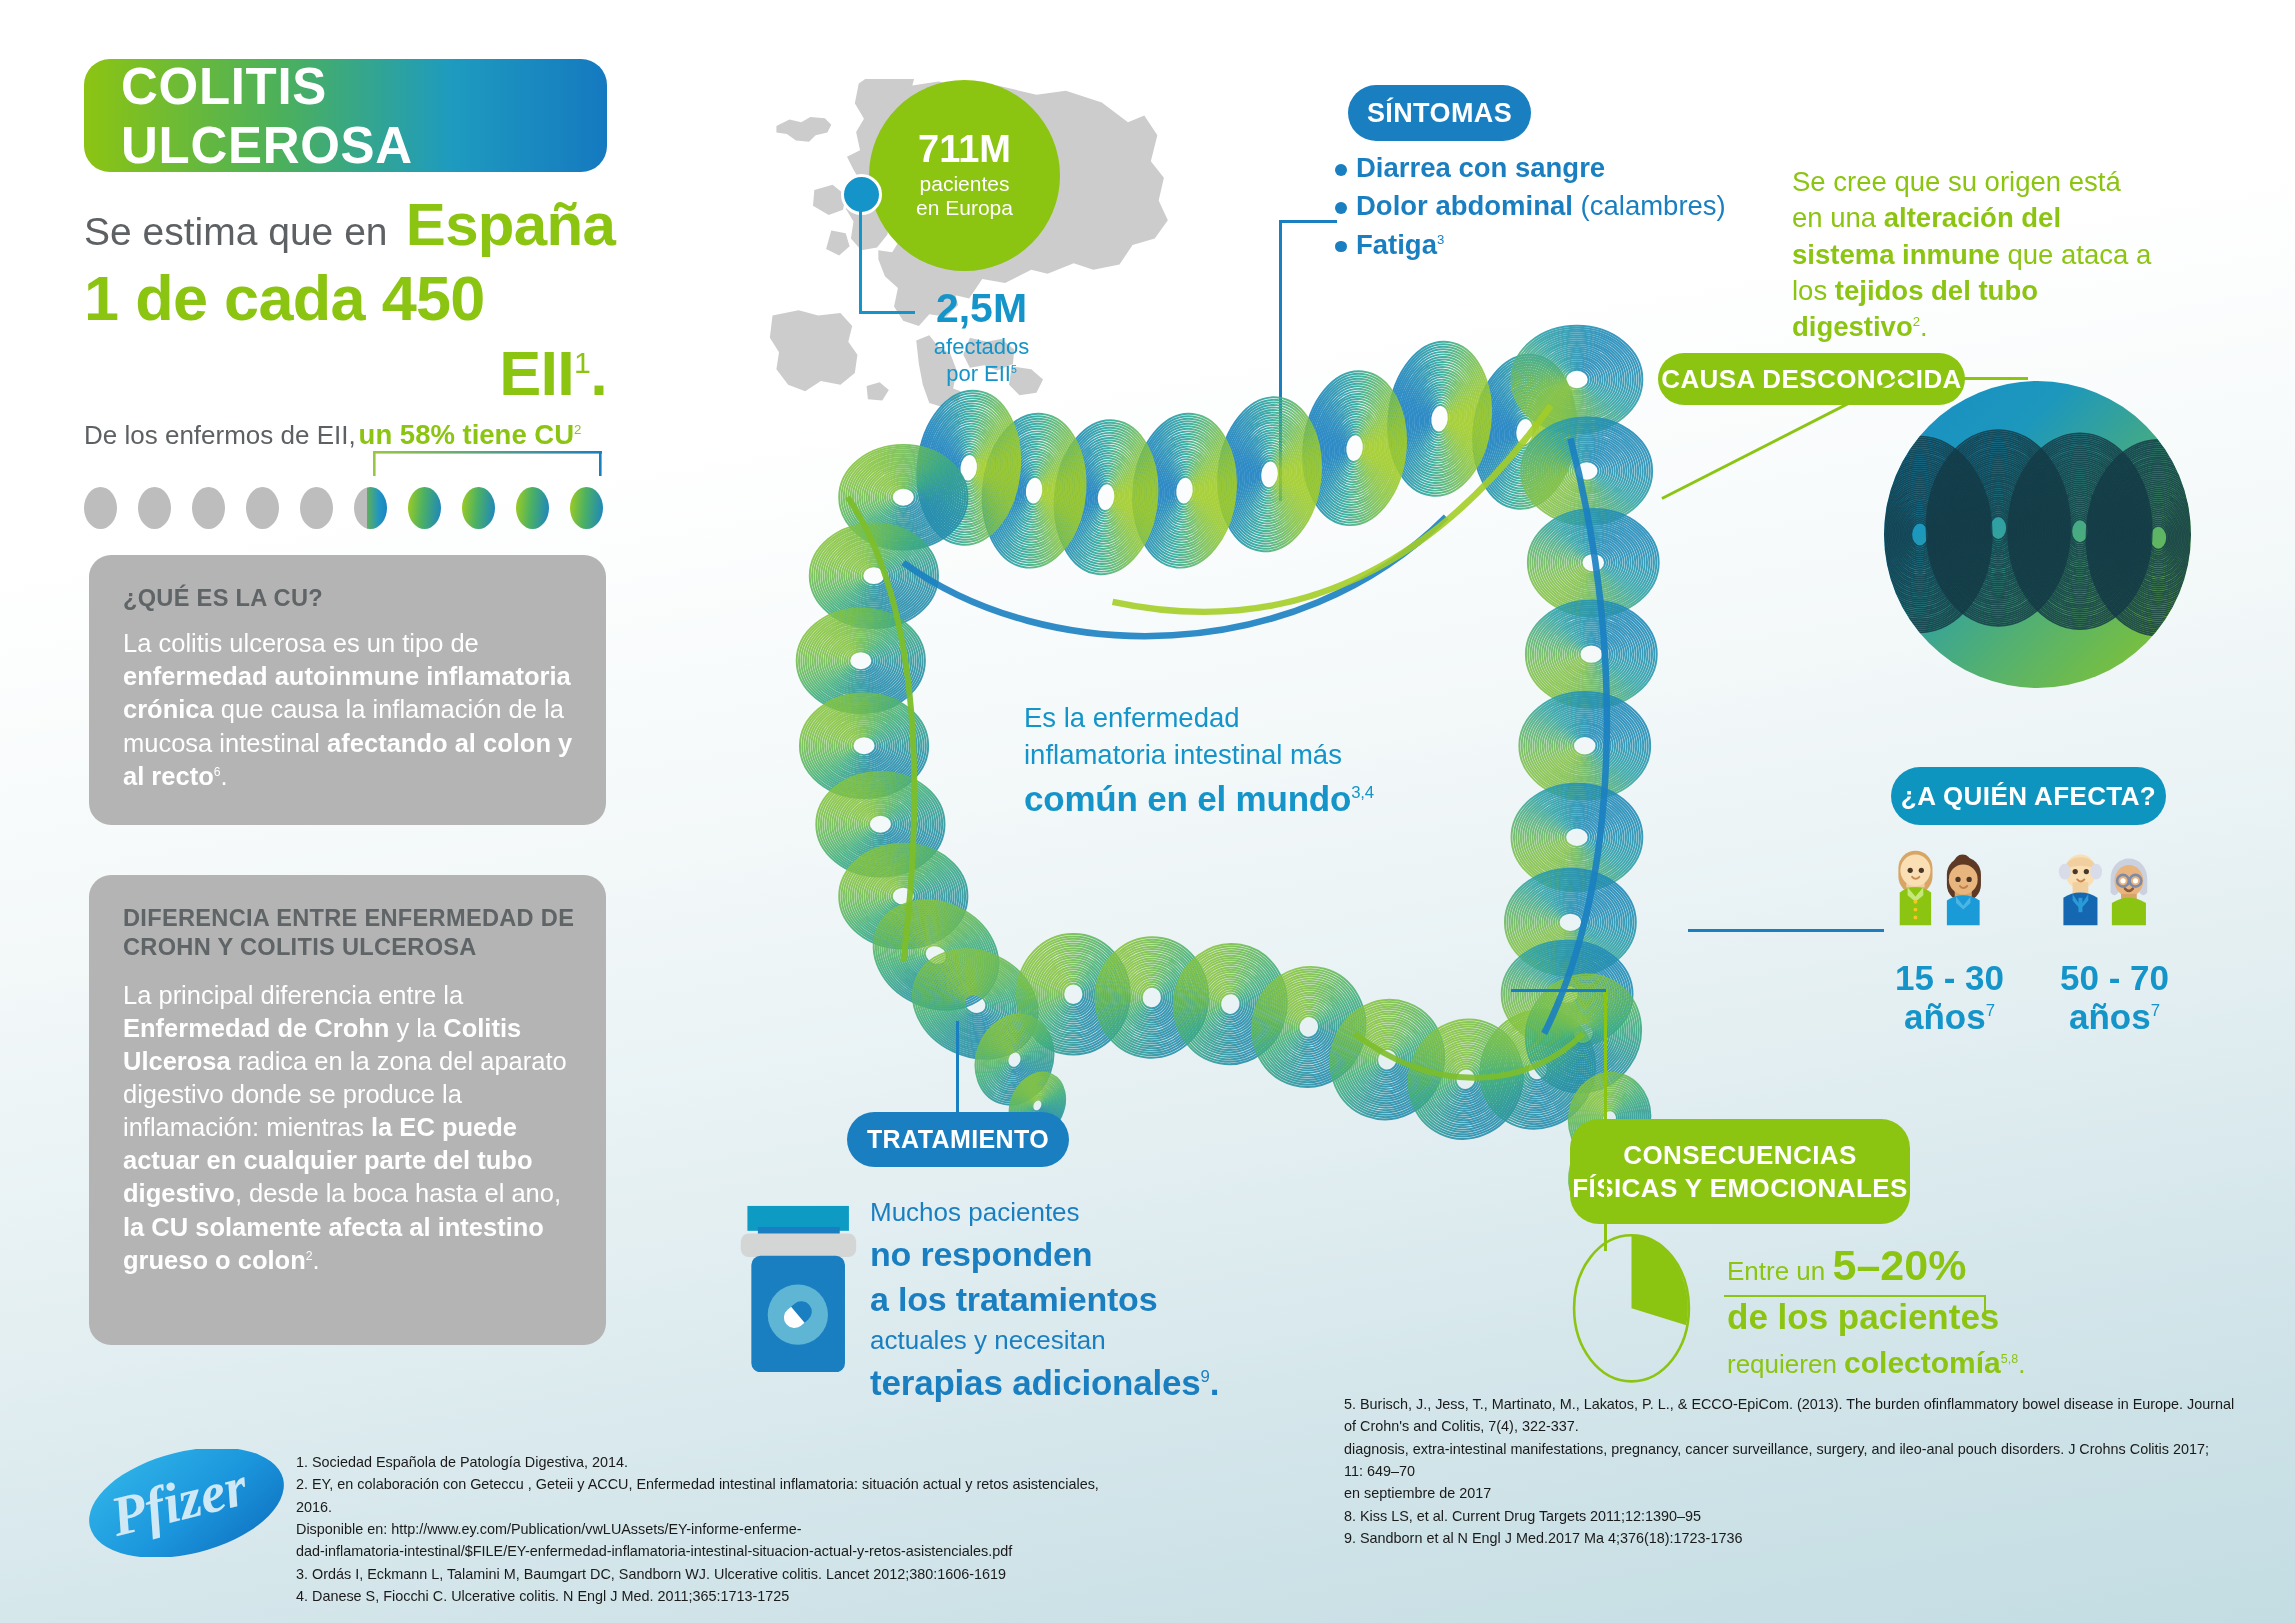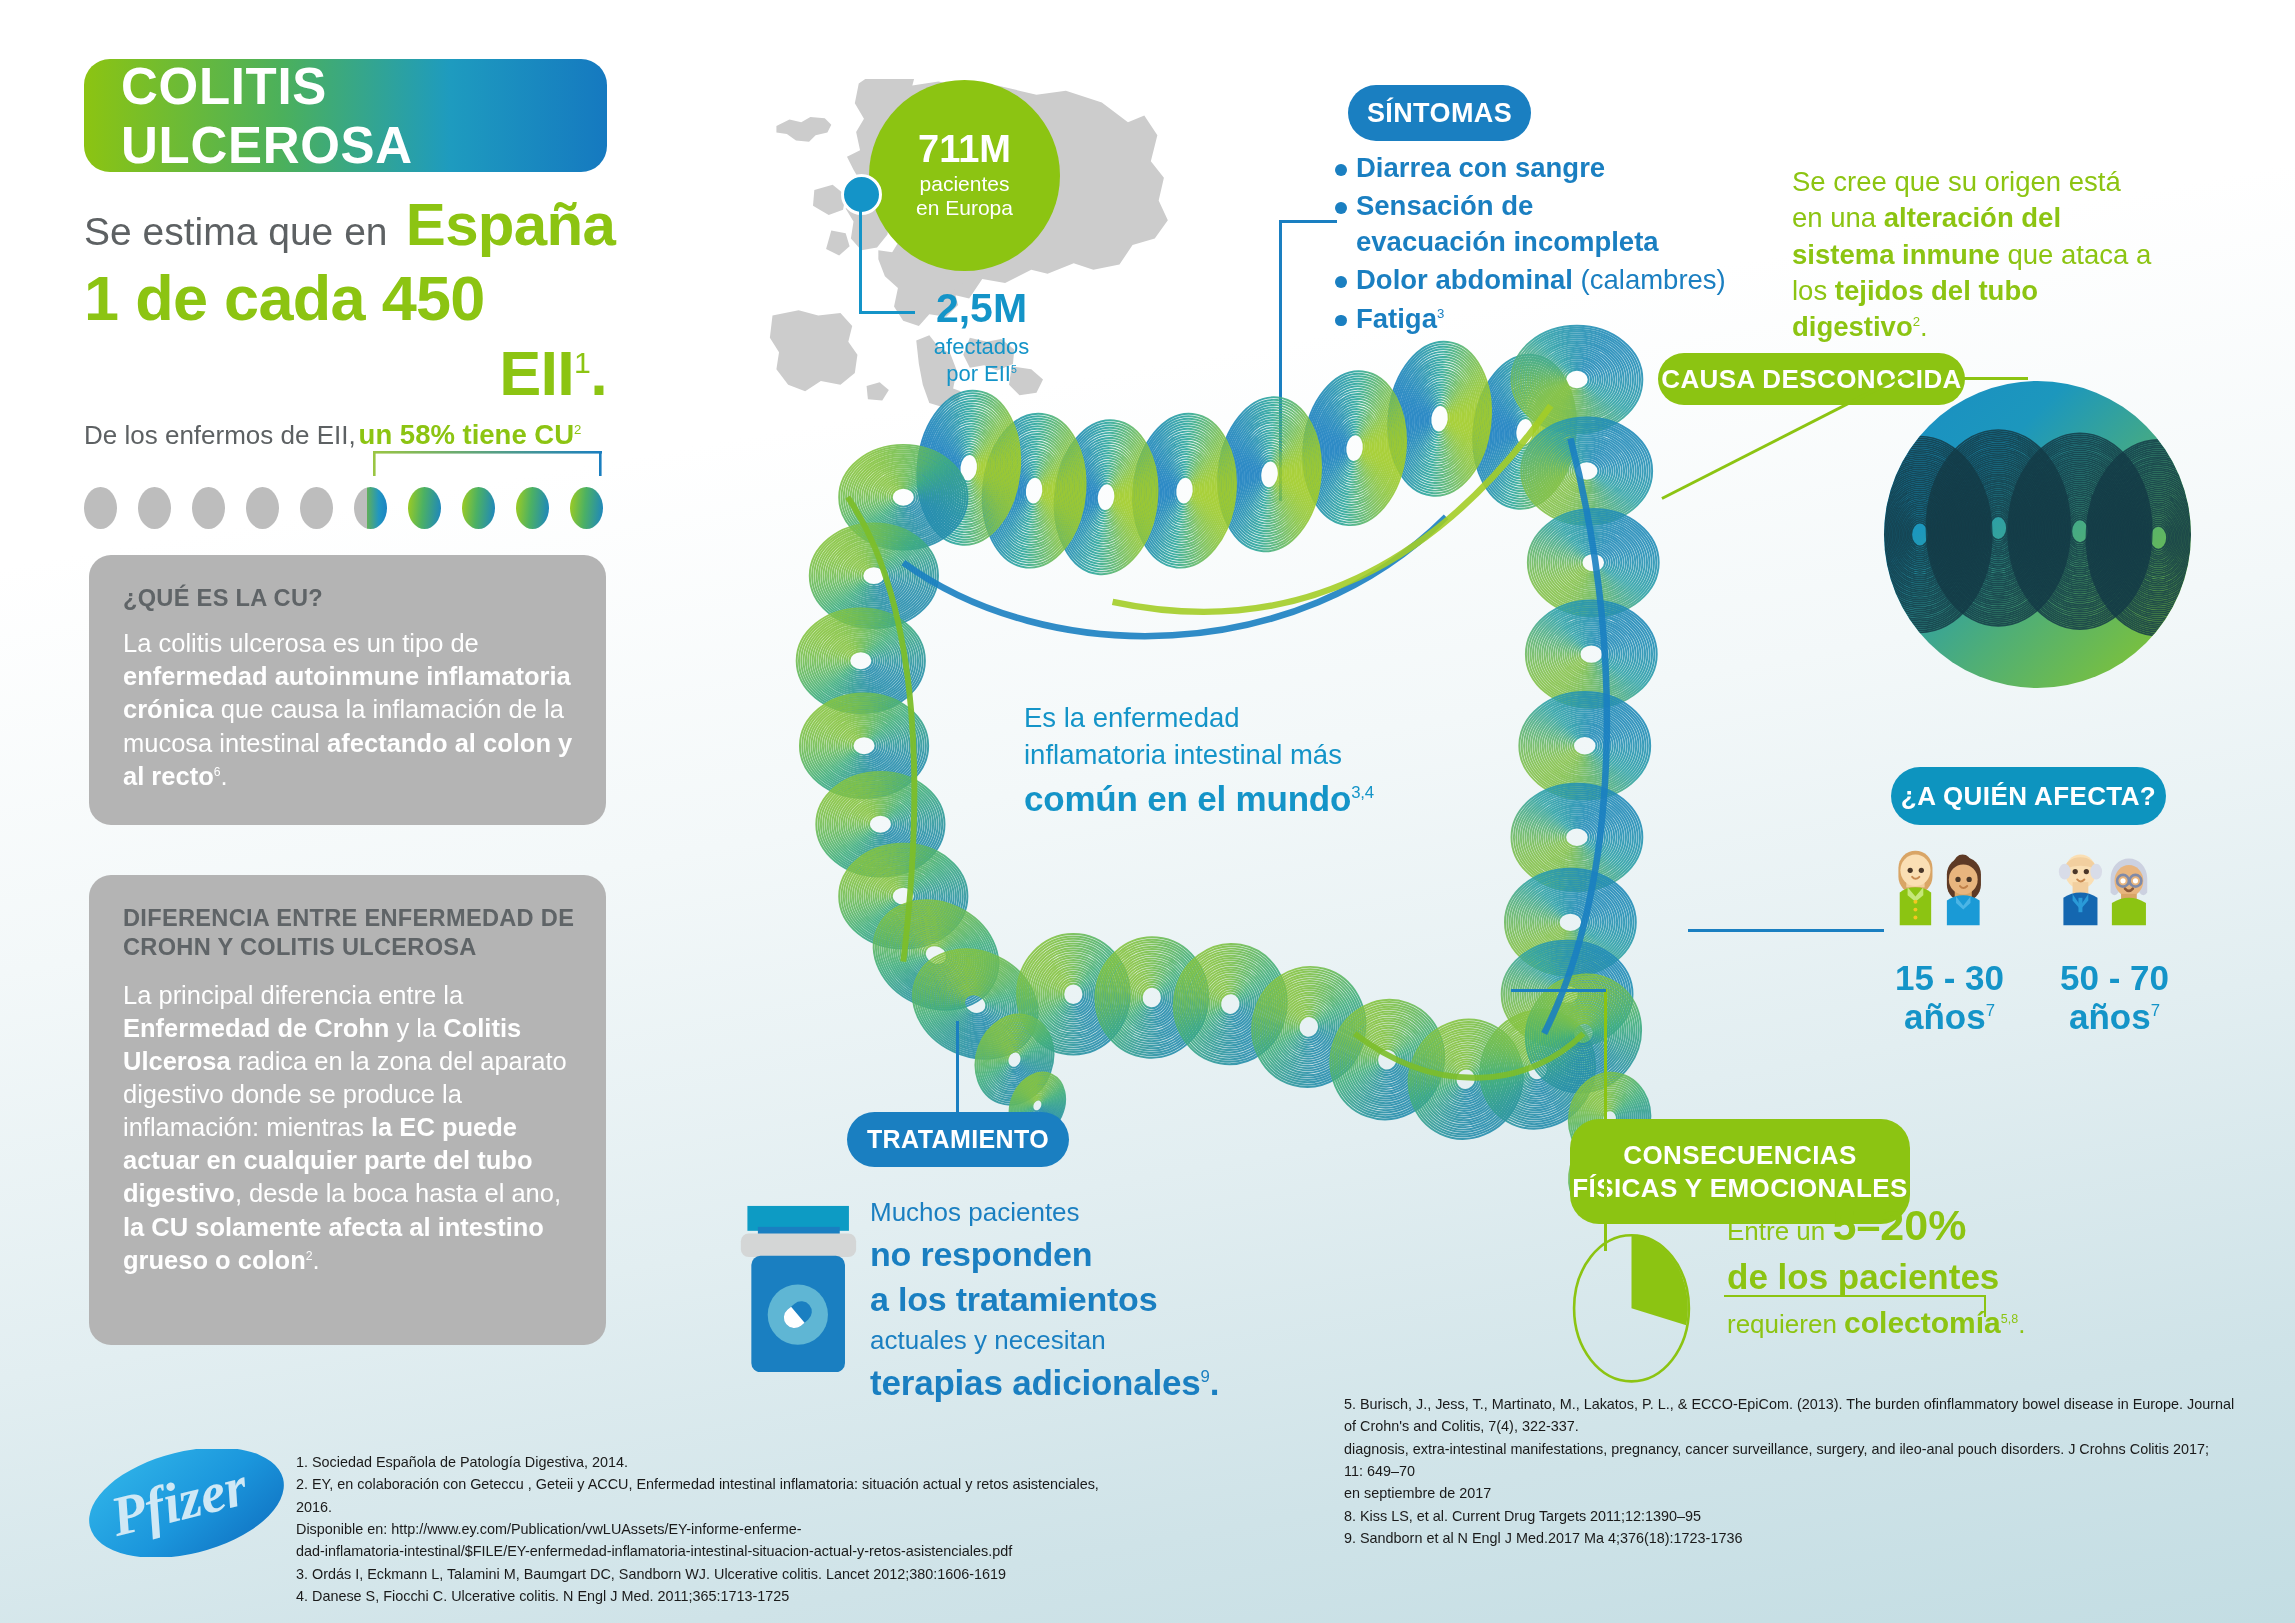--- a/index.html
+++ b/index.html
@@ -123,21 +123,21 @@
   #treatment-text .bold3{display:block;font-size:35px;font-weight:bold;letter-spacing:-0.2px;margin-top:5.2px;}
   #pill-bottle{left:733px;top:1202px;width:131px;height:170px;}
 
   
   #people-wrap{left:1884px;top:844px;width:307px;display:flex;gap:34px;}
   .age-group{text-align:center;width:131px;}
   .age-label{color:#1494c8;font-size:35px;font-weight:bold;line-height:1.12;margin-top:6.5px;}
 
   
   #pie-wrap{left:1563px;top:1230px;width:137px;height:157px;}
-  #cons-text{left:1727px;top:1198px;width:406px;color:#8cc412;font-size:26px;line-height:1.26;font-weight:300;}
+  #cons-text{left:1727px;top:1238px;width:406px;color:#8cc412;font-size:26px;line-height:1.26;font-weight:300;}
   #cons-text .n{font-size:43px;font-weight:bold;}
   #cons-text .l2{display:block;font-size:35px;font-weight:bold;margin-top:2.6px;}
   #cons-text .l3{display:block;margin-top:5.2px;}
   #cons-text .l3 b{font-weight:bold;font-size:30px;}
   #cons-bracket{left:1724px;top:1295px;width:262px;height:22px;border-top:2.6px solid #8cc412;border-right:2.6px solid #8cc412;box-sizing:border-box;}
 
   
   .conn{background:#1a7fc1;position:absolute;}
   .conn-g{background:#8cc412;position:absolute;}
 
@@ -228,21 +228,20 @@
     <span>afectados</span><br><span>por EII</span><span class="sup">5</span>
   </div>
 </div>
 
 <div id="pill-sintomas" class="abs pill blue">
   <span>SÍNTOMAS</span>
 </div>
 <div id="symptoms" class="abs">
   <ul>
     <li><span class="bullet"></span><span>Diarrea con sangre</span></li>
-    <li><span class="bullet"></span><span>Sensación de</span><span class="indent">evacuación incompleta</span></li>
     <li><span class="bullet"></span><span>Dolor abdominal</span><span class="light"> (calambres)</span></li>
     <li><span class="bullet"></span><span>Fatiga</span><span class="sup">3</span></li>
   </ul>
 </div>
 
 <div class="conn abs" style="left:1279px;top:220px;width:58px;height:3.3px;"></div>
 <div class="conn abs" style="left:1279px;top:220px;width:3.3px;height:281px;"></div>
 
 <div id="origin" class="abs">Se cree que su origen está en una <b>alteración del sistema inmune</b> que ataca a los <b>tejidos del tubo digestivo</b><sup class="sup">2</sup>.</div>
 

